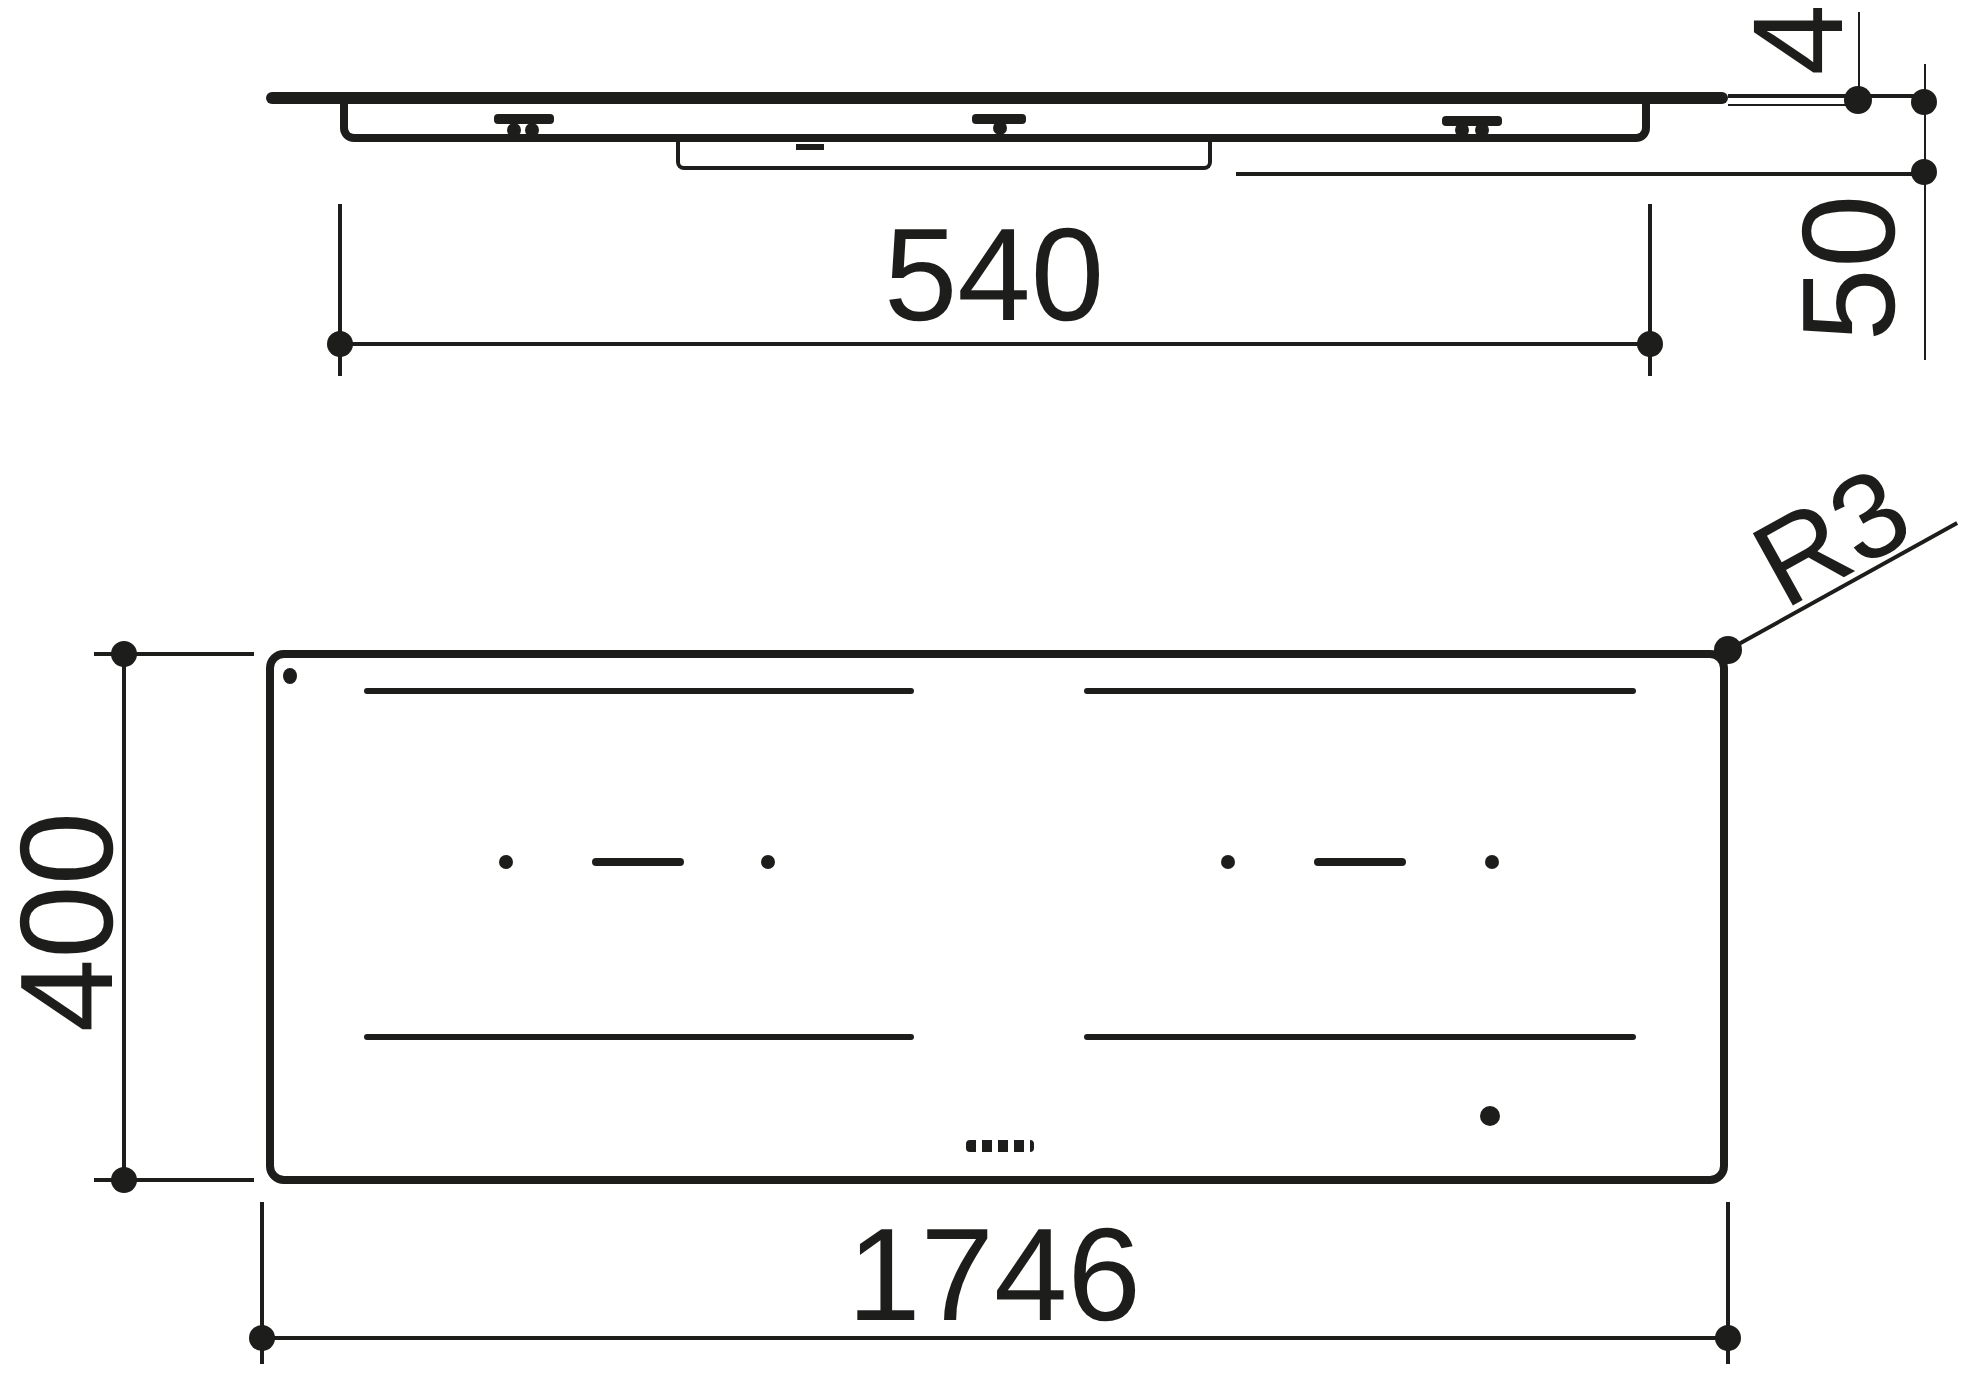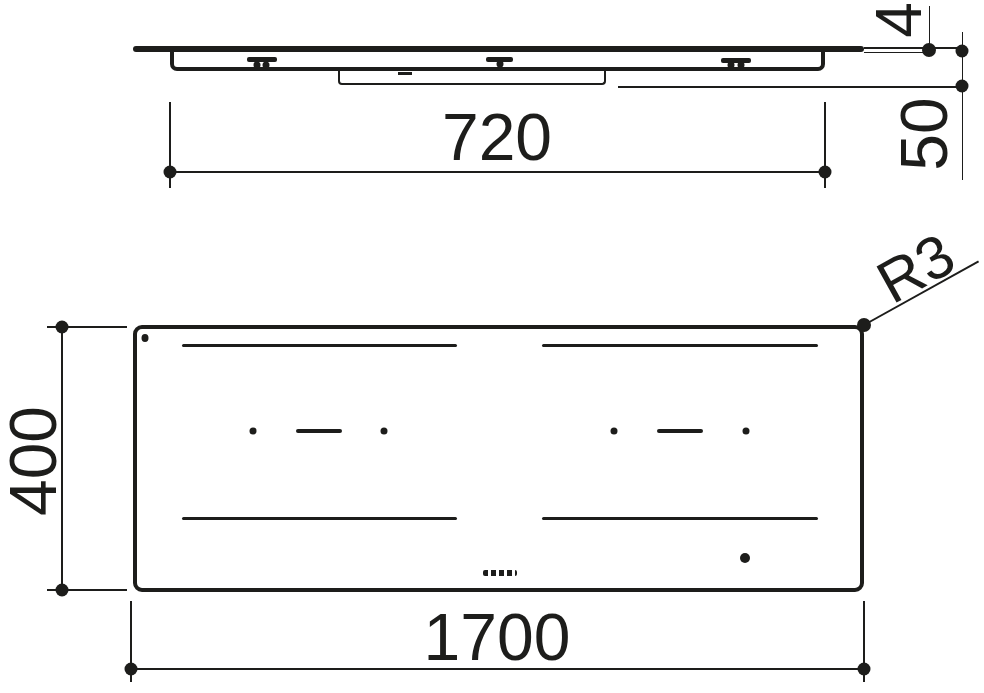--- a/index.html
+++ b/index.html
@@ -59,21 +59,21 @@
     <div class="outline-thin" style="left:338px;top:70px;width:268px;height:15px;border-bottom-left-radius:4px;border-bottom-right-radius:4px;"></div>
     <div class="ln" style="left:398px;top:72px;width:14px;height:2.5px;"></div>
 
     <div class="ln" style="left:618px;top:86px;width:344px;height:1.6px;"></div>
 
     <div class="ln" style="left:169px;top:102px;width:1.7px;height:86px;"></div>
     <div class="ln" style="left:824px;top:102px;width:1.7px;height:86px;"></div>
     <div class="ln" style="left:169px;top:171px;width:657px;height:1.7px;"></div>
     <div class="dot" style="left:170px;top:172px;width:13px;height:13px;"></div>
     <div class="dot" style="left:825px;top:172px;width:13px;height:13px;"></div>
-    <div class="lbl" style="left:497px;top:137px;font-size:66px;">720</div>
+    <div class="lbl" style="left:497px;top:137px;font-size:66px;">540</div>
 
     <div class="ln" style="left:864px;top:47px;width:98px;height:1.7px;"></div>
     <div class="ln" style="left:864px;top:51.5px;width:66px;height:1.7px;"></div>
     <div class="ln" style="left:928.5px;top:6px;width:1.7px;height:44px;"></div>
     <div class="dot" style="left:929px;top:50px;width:14px;height:14px;"></div>
     <div class="lbl rot90" style="left:899px;top:20px;font-size:64px;">4</div>
 
     <div class="ln" style="left:961.5px;top:32px;width:1.7px;height:148px;"></div>
     <div class="dot" style="left:962px;top:50.5px;width:13px;height:13px;"></div>
     <div class="dot" style="left:962px;top:86px;width:13px;height:13px;"></div>
@@ -112,16 +112,16 @@
     <div class="ln" style="left:61px;top:127px;width:1.7px;height:263px;"></div>
     <div class="dot" style="left:62px;top:127px;width:13px;height:13px;"></div>
     <div class="dot" style="left:62px;top:390px;width:13px;height:13px;"></div>
     <div class="lbl rot90" style="left:33px;top:261px;font-size:66px;">400</div>
 
     <div class="ln" style="left:130px;top:401px;width:1.7px;height:81px;"></div>
     <div class="ln" style="left:863px;top:401px;width:1.7px;height:81px;"></div>
     <div class="ln" style="left:131px;top:468px;width:733px;height:1.7px;"></div>
     <div class="dot" style="left:131px;top:469px;width:13px;height:13px;"></div>
     <div class="dot" style="left:864px;top:469px;width:13px;height:13px;"></div>
-    <div class="lbl" style="left:497px;top:437px;font-size:66px;">1700</div>
+    <div class="lbl" style="left:497px;top:437px;font-size:66px;">1746</div>
   </div>
 
 </div>
 
 </body></html>

